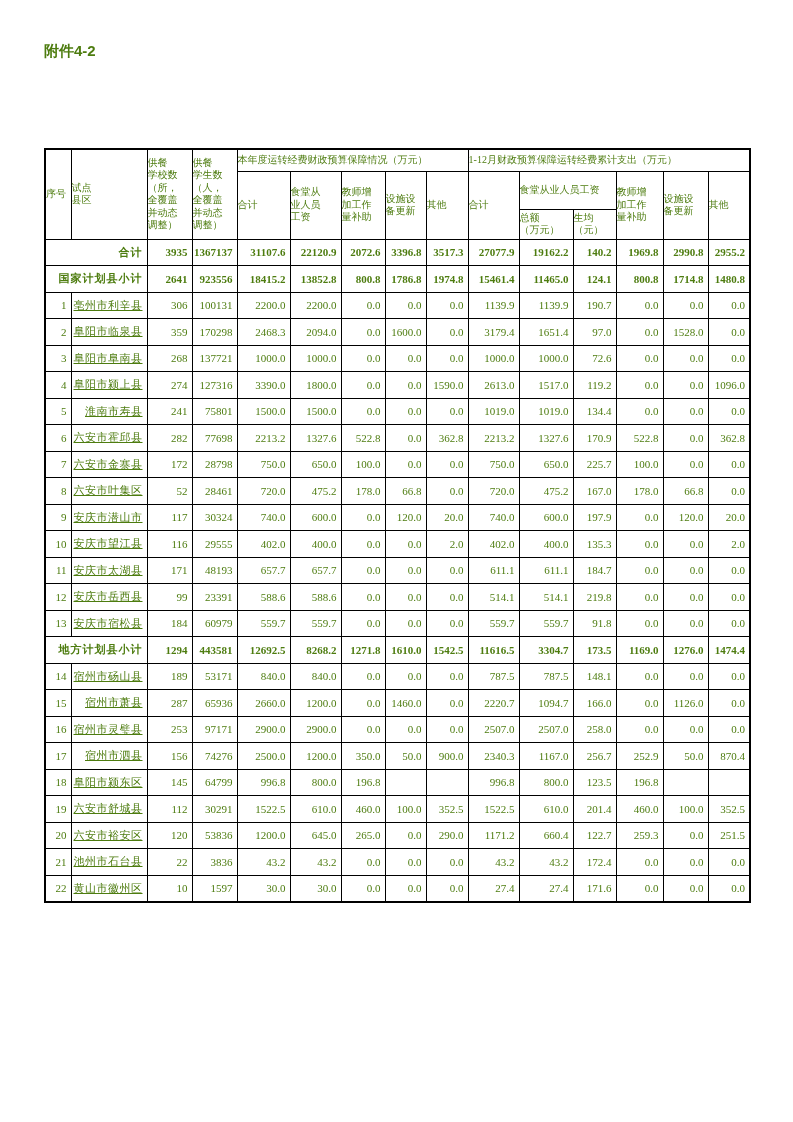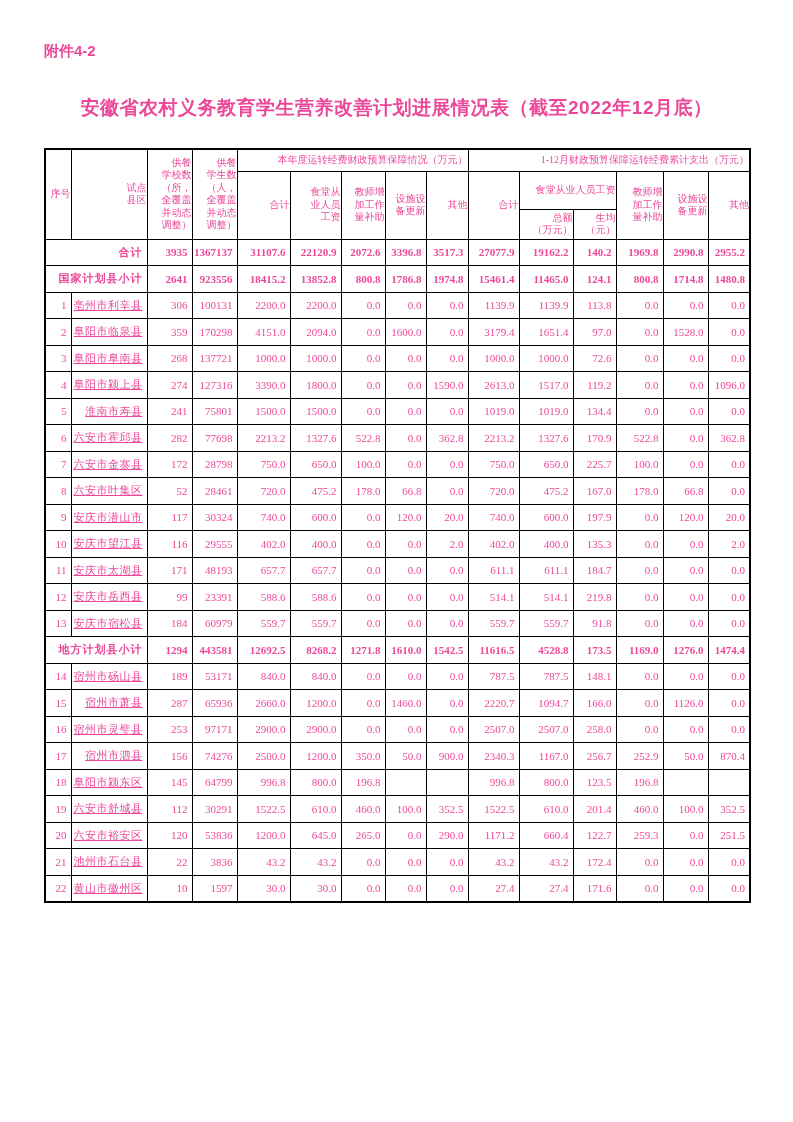--- a/index.html
+++ b/index.html
@@ -3,21 +3,21 @@
 <meta charset="utf-8">
 <style>
   * { margin: 0; padding: 0; box-sizing: border-box; }
   html, body { background: #ffffff; }
   .page {
     position: relative;
     width: 793px;
     height: 1122px;
     background: #ffffff;
     font-family: "Liberation Serif", "DejaVu Serif", serif;
-    color: #ec4899;
+    color: #4d7c0f;
     overflow: hidden;
   }
   .attachment-label {
     position: absolute;
     left: 44px;
     top: 42px;
     font-size: 15px;
     font-weight: bold;
     font-family: "Liberation Sans", "DejaVu Sans", sans-serif;
   }
@@ -42,21 +42,21 @@
     border: 2px solid #000;
   }
   table.report th, table.report td {
     border: 1px solid #000;
     font-weight: normal;
     overflow: hidden;
   }
   table.report th {
     font-size: 10px;
     line-height: 1.25;
-    text-align: right;
+    text-align: left;
     vertical-align: middle;
     white-space: pre-line;
     padding: 1px 0;
   }
   tr.h-group  { height: 22px; }
   tr.h-sub    { height: 38px; }
   tr.h-sub2   { height: 30px; }
   table.report td {
     font-size: 11px;
     height: 26.5px;
@@ -69,21 +69,20 @@
   td.c-name { text-align: center; padding: 0 1px; font-size: 10.5px; letter-spacing: 0.5px; text-decoration: underline; }
   tr.r-total td, tr.r-subtotal td { font-weight: bold; }
   td.c-bold { font-weight: bold; }
   td.c-label { text-align: center; font-weight: bold; padding: 0; font-size: 11px; letter-spacing: 1px; }
 </style>
 </head>
 <body>
 
 <div class="page">
   <div class="attachment-label">附件4-2</div>
-  <div class="doc-title">安徽省农村义务教育学生营养改善计划进展情况表（截至2022年12月底）</div>
 
   <table class="report">
     <colgroup>
       <col style="width:26px">
         <col style="width:76px">
         <col style="width:45px">
         <col style="width:45px">
       <col style="width:53px">
         <col style="width:51px">
         <col style="width:44px">
@@ -181,31 +180,31 @@
           <td class="c-name">亳州市利辛县</td>
           <td>306</td>
           <td>100131</td>
           <td>2200.0</td>
           <td>2200.0</td>
           <td>0.0</td>
           <td>0.0</td>
           <td>0.0</td>
           <td>1139.9</td>
           <td>1139.9</td>
-          <td class="c-bold">113.8</td>
+          <td class="c-bold">190.7</td>
           <td>0.0</td>
           <td>0.0</td>
           <td>0.0</td>
         </tr>
         <tr class="r-data">
           <td class="c-no">2</td>
           <td class="c-name">阜阳市临泉县</td>
           <td>359</td>
           <td>170298</td>
-          <td>4151.0</td>
+          <td>2468.3</td>
           <td>2094.0</td>
           <td>0.0</td>
           <td>1600.0</td>
           <td>0.0</td>
           <td>3179.4</td>
           <td>1651.4</td>
           <td class="c-bold">97.0</td>
           <td>0.0</td>
           <td>1528.0</td>
           <td>0.0</td>
@@ -400,21 +399,21 @@
         <tr class="r-subtotal">
           <td class="c-label" colspan="2">地方计划县小计</td>
           <td>1294</td>
           <td>443581</td>
           <td>12692.5</td>
           <td>8268.2</td>
           <td>1271.8</td>
           <td>1610.0</td>
           <td>1542.5</td>
           <td>11616.5</td>
-          <td>4528.8</td>
+          <td>3304.7</td>
           <td class="c-bold">173.5</td>
           <td>1169.0</td>
           <td>1276.0</td>
           <td>1474.4</td>
         </tr>
         <tr class="r-data">
           <td class="c-no">14</td>
           <td class="c-name">宿州市砀山县</td>
           <td>189</td>
           <td>53171</td>

